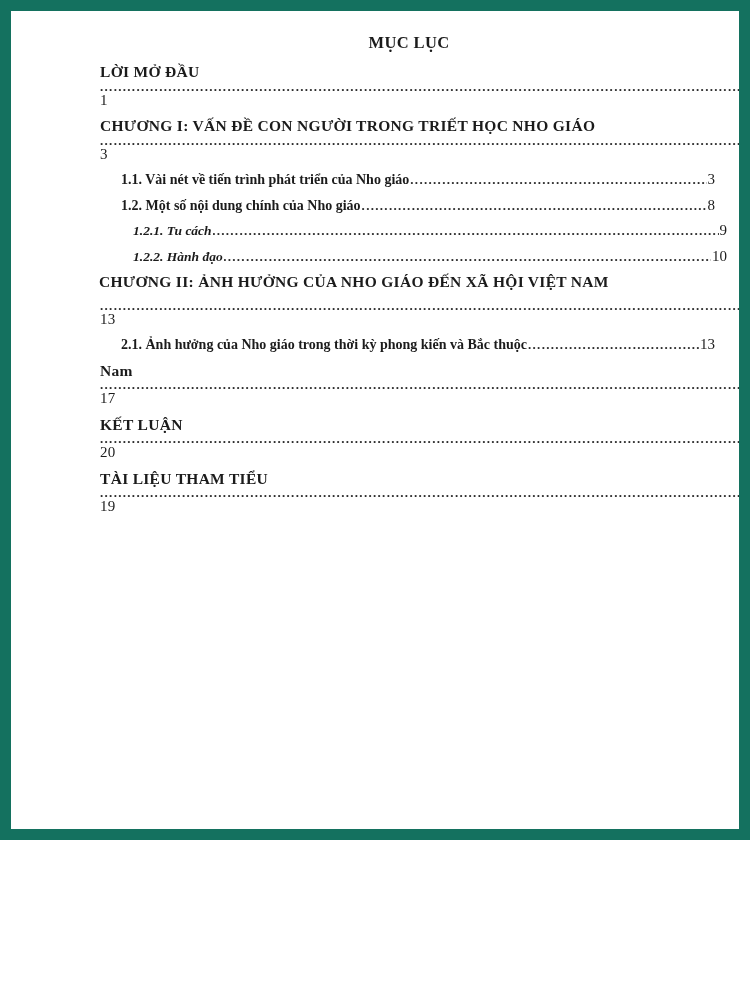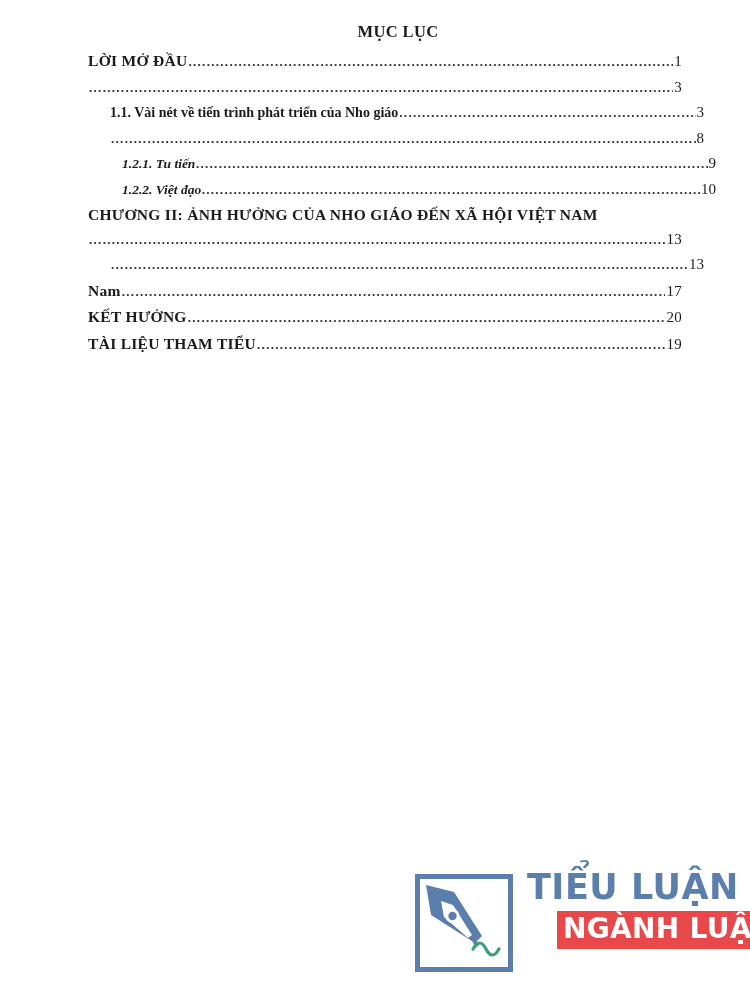--- a/index.html
+++ b/index.html
@@ -12,22 +12,23 @@
     height: 1000px;
     font-family: "Liberation Serif", "DejaVu Serif", serif;
     overflow: hidden;
   }
 
   
   #page-frame {
     position: relative;
     box-sizing: border-box;
     width: 750px;
-    height: 1000px;
+    height: 840px;
     background: #14715f;
+    padding: 11px;
   }
   #page-inner {
     position: relative;
     box-sizing: border-box;
     width: 100%;
     height: 100%;
     background: #ffffff;
     overflow: hidden;
   }
 
@@ -77,20 +78,21 @@
     text-align: right;
     font-size: 15px;
     color: #1b1b1b;
   }
 
   
   .lvl-0 {
     font-size: 15.5px;
     font-weight: bold;
     letter-spacing: 0.3px;
+    flex-direction: column;
   }
   .lvl-0 .toc-page { font-weight: normal; }
 
   .lvl-1 {
     font-size: 14px;
     font-weight: bold;
     padding-left: 22px;
   }
   .lvl-1 .toc-page { font-weight: normal; }
 
@@ -168,60 +170,63 @@
 
       <div id="toc-title">MỤC LỤC</div>
 
       <div id="toc-list">
           <div class="toc-row lvl-0">
             <span class="toc-label">LỜI MỞ ĐẦU</span>
             <span class="toc-dots">...................................................................................................................................................................................</span>
             <span class="toc-page">1</span>
           </div>
           <div class="toc-row lvl-0">
+            <span class="toc-label">CHƯƠNG I:  VẤN ĐỀ CON NGƯỜI TRONG TRIẾT HỌC NHO GIÁO</span>
             <span class="toc-dots">...................................................................................................................................................................................</span>
             <span class="toc-page">3</span>
           </div>
           <div class="toc-row lvl-1">
             <span class="toc-label">1.1. Vài nét về tiến trình phát triển của Nho giáo</span>
             <span class="toc-dots">...................................................................................................................................................................................</span>
             <span class="toc-page">3</span>
           </div>
           <div class="toc-row lvl-1">
+            <span class="toc-label">1.2. Một số nội dung chính của Nho giáo</span>
             <span class="toc-dots">...................................................................................................................................................................................</span>
             <span class="toc-page">8</span>
           </div>
           <div class="toc-row lvl-2">
-            <span class="toc-label">1.2.1. Tu tiến</span>
+            <span class="toc-label">1.2.1. Tu cách</span>
             <span class="toc-dots">...................................................................................................................................................................................</span>
             <span class="toc-page">9</span>
           </div>
           <div class="toc-row lvl-2">
-            <span class="toc-label">1.2.2. Việt đạo</span>
+            <span class="toc-label">1.2.2. Hành đạo</span>
             <span class="toc-dots">...................................................................................................................................................................................</span>
             <span class="toc-page">10</span>
           </div>
           <div class="toc-row lvl-0 nodots">
             <span class="toc-label">CHƯƠNG II:  ẢNH HƯỞNG CỦA NHO GIÁO ĐẾN XÃ HỘI VIỆT NAM</span>
           </div>
           <div class="toc-row lvl-0 cont">
             <span class="toc-dots">...................................................................................................................................................................................</span>
             <span class="toc-page">13</span>
           </div>
           <div class="toc-row lvl-1">
+            <span class="toc-label">2.1. Ảnh hưởng của Nho giáo trong thời kỳ phong kiến và Bắc thuộc</span>
             <span class="toc-dots">...................................................................................................................................................................................</span>
             <span class="toc-page">13</span>
           </div>
           <div class="toc-row lvl-0">
             <span class="toc-label">Nam</span>
             <span class="toc-dots">...................................................................................................................................................................................</span>
             <span class="toc-page">17</span>
           </div>
           <div class="toc-row lvl-0">
-            <span class="toc-label">KẾT HƯỞNG</span>
+            <span class="toc-label">KẾT LUẬN</span>
             <span class="toc-dots">...................................................................................................................................................................................</span>
             <span class="toc-page">20</span>
           </div>
           <div class="toc-row lvl-0">
             <span class="toc-label">TÀI LIỆU THAM TIỂU</span>
             <span class="toc-dots">...................................................................................................................................................................................</span>
             <span class="toc-page">19</span>
           </div>
         </div>
 

